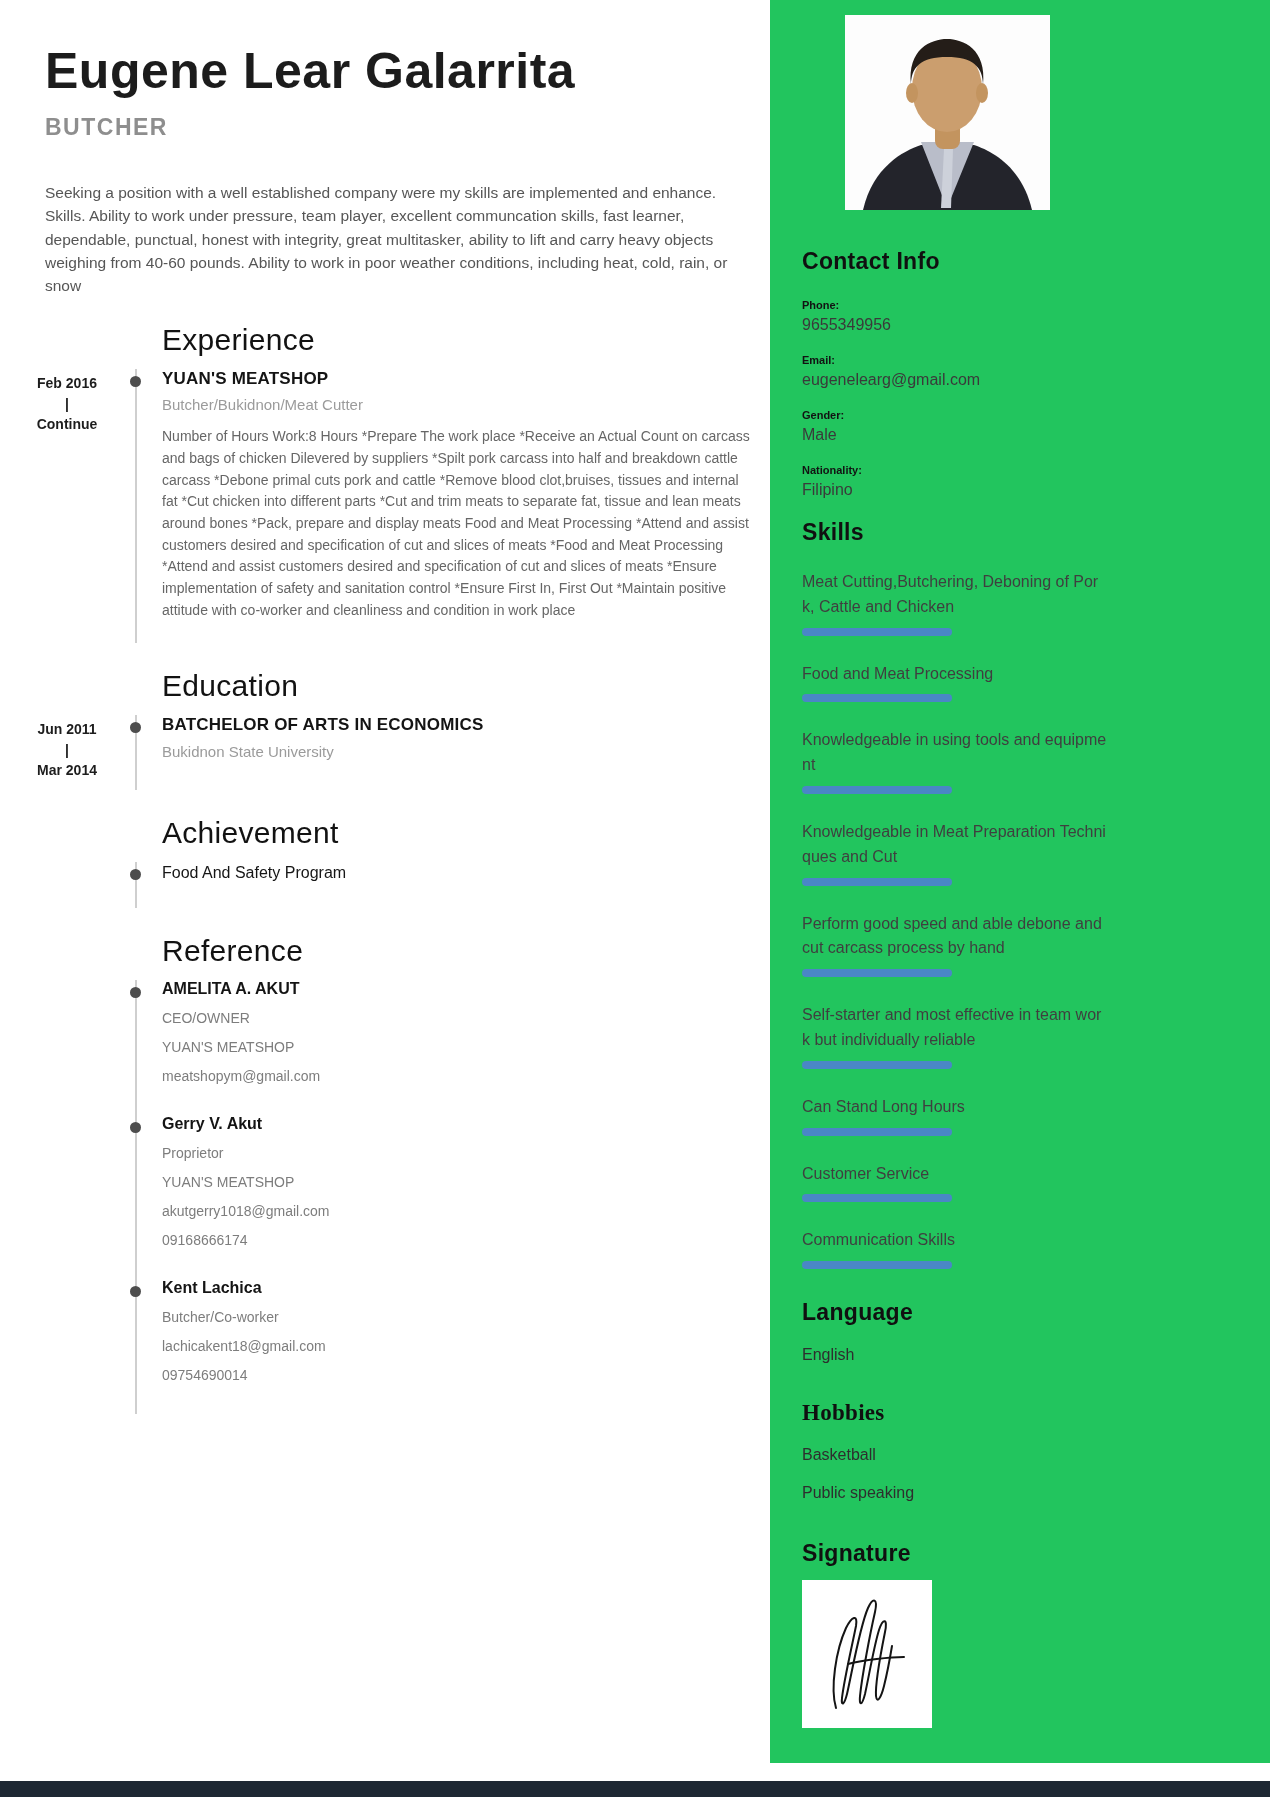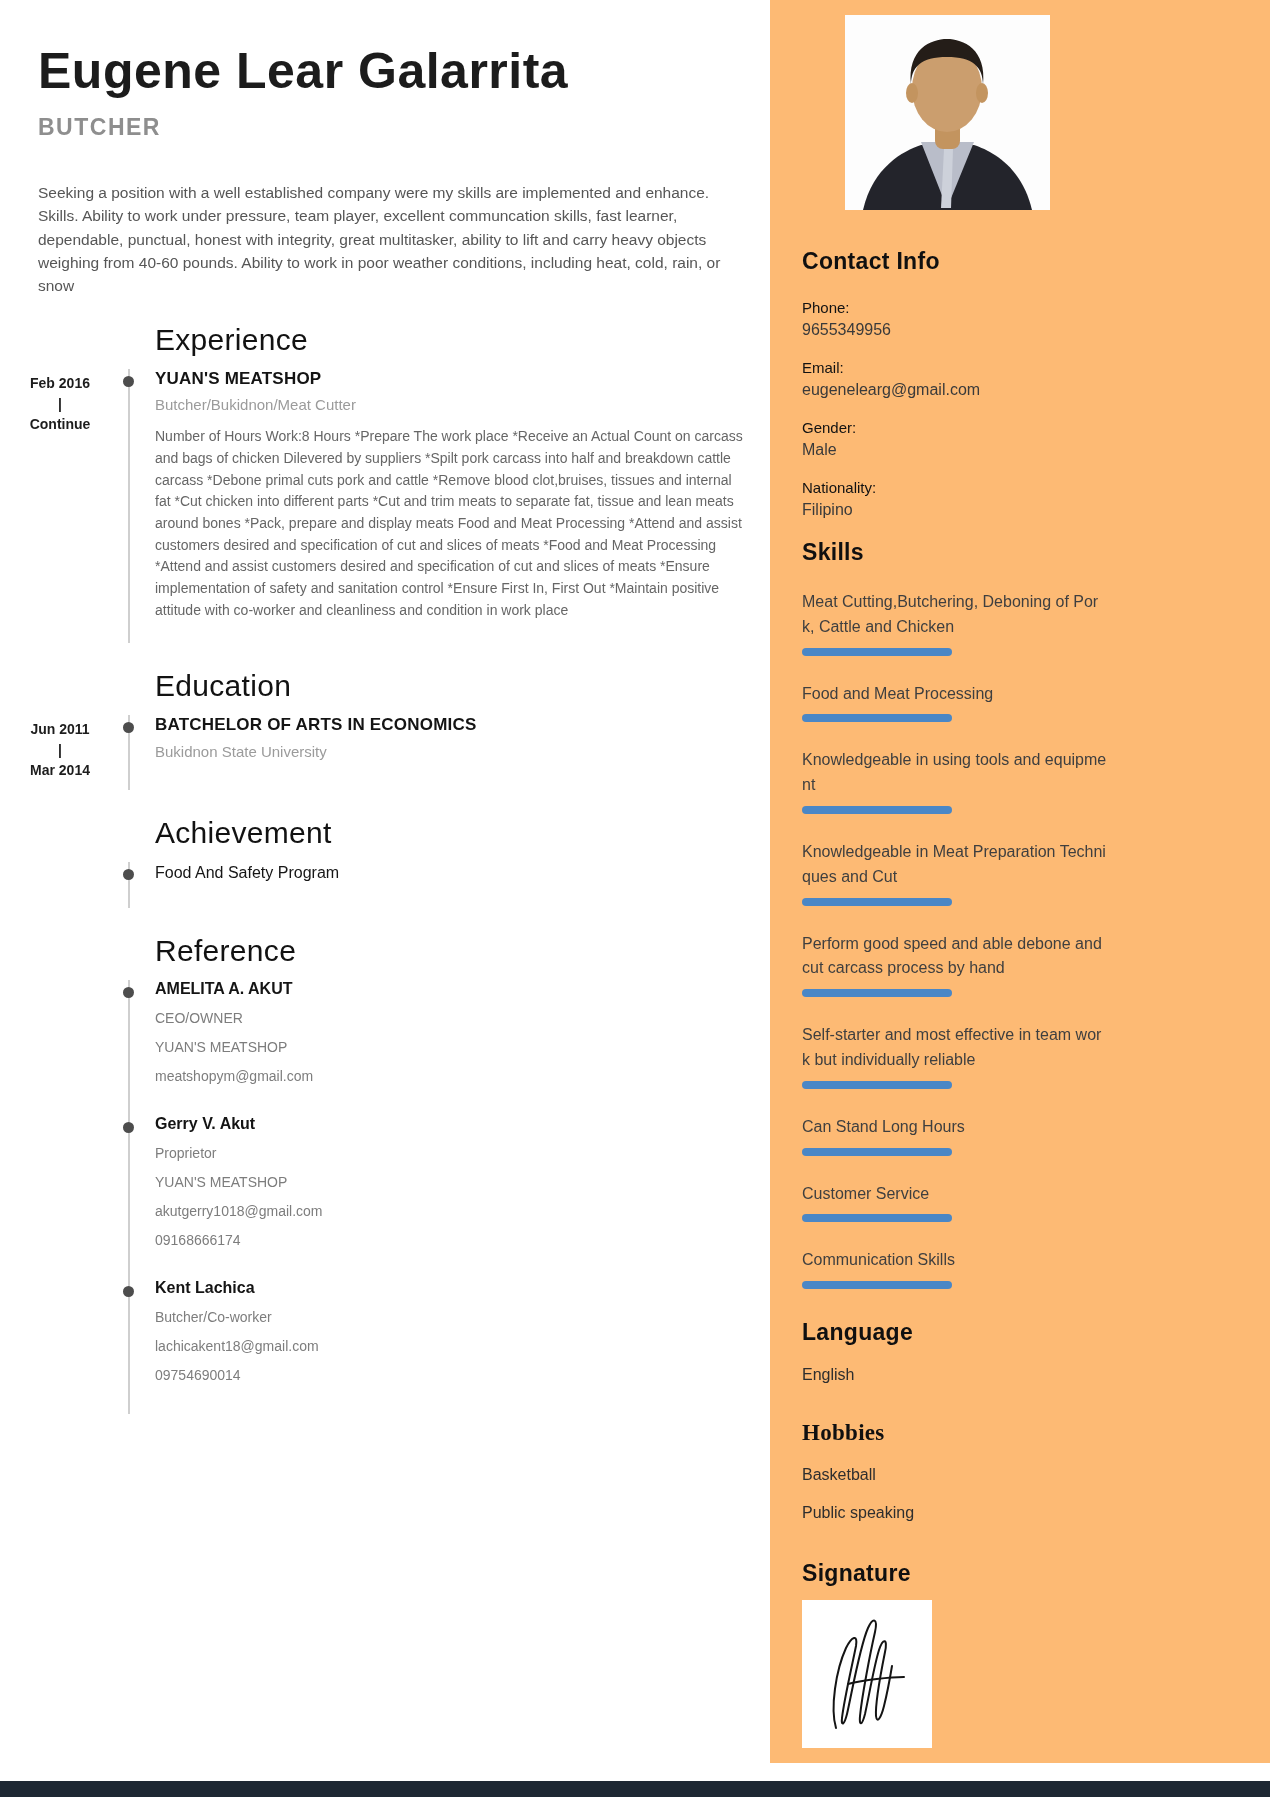--- a/index.html
+++ b/index.html
@@ -7,21 +7,21 @@
   body {
     position:relative;
     width:1270px; height:1797px;
     background:#ffffff;
     font-family:"Liberation Sans", sans-serif;
     color:#222;
     overflow:hidden;
   }
 
   
-  .main { position:absolute; left:1px; top:0; width:770px; }
+  .main { position:absolute; left:8px; top:0; width:770px; }
   .header { padding:42px 25px 0 37px; }
   .name { font-size:50px; font-weight:700; color:#1c1c1c; letter-spacing:0.5px; }
   .job-title { margin-top:14px; font-size:23px; font-weight:700; color:#8e8e8e; letter-spacing:1.5px; }
   .summary { margin-top:40px; font-size:15.5px; line-height:1.5; color:#565656; width:708px; }
 
   .msection { position:relative; margin-top:26px; }
   .sec-head { margin-left:154px; font-size:30px; font-weight:400; color:#121212; margin-bottom:12px; letter-spacing:0.3px; }
 
   .entry { display:grid; grid-template-columns:118px 36px 1fr; }
   .e-date { text-align:center; padding-top:4px; font-size:14px; font-weight:700; color:#1d1d1d; line-height:1.45; }
@@ -38,27 +38,27 @@
   .edu-body { padding-bottom:30px; }
   .ach-body { padding-bottom:26px; font-size:16px; font-weight:400; color:#161616; padding-top:2px; }
 
   .ref-body { padding-bottom:18px; }
   .ref-name { font-size:16px; font-weight:800; color:#141414; margin-bottom:12px; }
   .ref-line { font-size:14px; color:#7d7d7d; margin-bottom:13px; }
 
   
   .sidebar {
     position:absolute; left:770px; top:0; width:500px; height:1763px;
-    background:#fdba74; padding:15px 40px 0 32px;
+    background:#22c55e; padding:15px 40px 0 32px;
   }
   .photo { width:205px; height:195px; background:#ffffff; margin-left:43px; }
   .sb-head { font-size:23px; font-weight:800; color:#101010; letter-spacing:0.3px; }
   .contact-head { margin-top:38px; margin-bottom:24px; }
   .cfield { margin-bottom:20px; }
-  .clabel { font-size:15px; font-weight:400; color:#121212; margin-bottom:5px; }
+  .clabel { font-size:11px; font-weight:700; color:#121212; margin-bottom:5px; }
   .cvalue { font-size:16px; color:#3a3a3a; }
 
   .skills-head { margin-top:8px; margin-bottom:24px; }
   .skill { margin-bottom:26px; }
   .skill-text { font-size:16px; color:#3f3f3f; line-height:1.55; width:305px; word-break:break-all; }
   .skill-bar { margin-top:8px; width:150px; height:8px; border-radius:4px; background:#4a87c6; }
 
   .lang-head { margin-top:30px; }
   .plain-item { margin-top:20px; font-size:16px; color:#2e2e2e; }
   .hobby-head { margin-top:36px;font-family:Liberation Serif, serif; }

